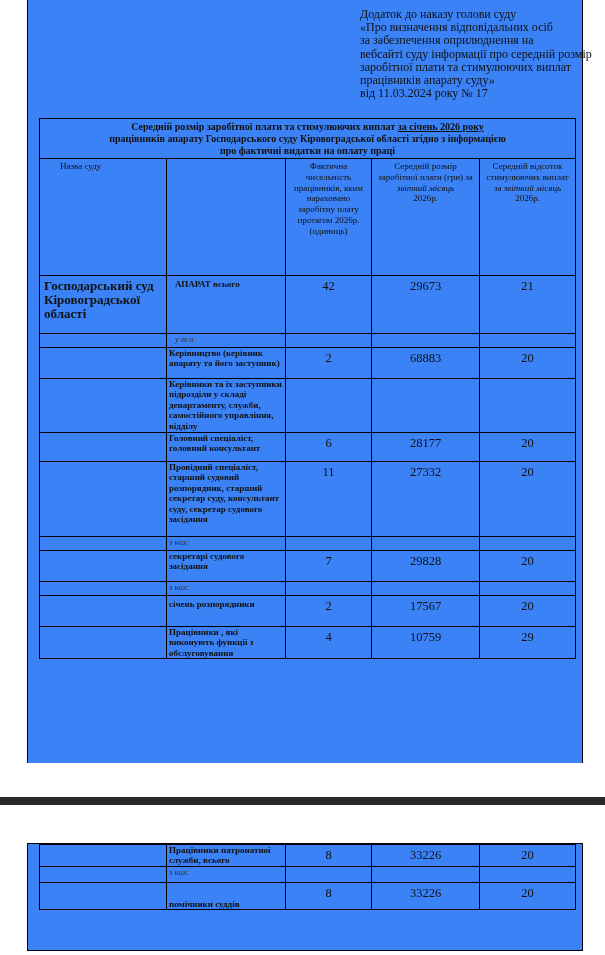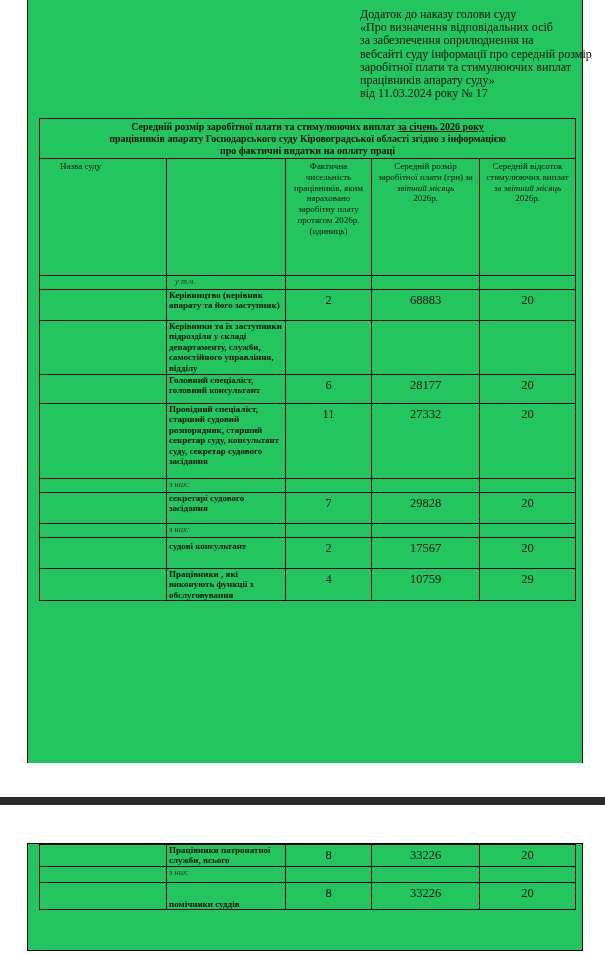--- a/index.html
+++ b/index.html
@@ -1,17 +1,17 @@
 <!DOCTYPE html>
 <html><head>
 <meta charset="utf-8">
 <style>
   html, body { margin:0; padding:0; }
   body { width:605px; height:955px; background:#ffffff; position:relative; overflow:hidden; font-family:"Liberation Serif", serif; color:#111; }
-  .page { position:absolute; left:27px; width:556px; border-left:1.5px solid #000; border-right:1.5px solid #000; box-sizing:border-box; background:#22c55e; }
+  .page { position:absolute; left:27px; width:556px; border-left:1.5px solid #000; border-right:1.5px solid #000; box-sizing:border-box; background:#3b82f6; }
   .page1 { top:0; height:763px; }
   .page2 { top:843px; height:108px; border-top:1.5px solid #000; border-bottom:1.5px solid #000; }
   .gap { position:absolute; left:0; top:763px; width:605px; height:80px; background:#fff; }
   .bar { position:absolute; left:0; top:797px; width:605px; height:8px; background:#2a2a2a; }
   .header-note { position:absolute; left:332px; top:8px; width:250px; font-size:12px; line-height:13.2px; }
   .header-note div { white-space:nowrap; }
   table { position:absolute; border-collapse:collapse; table-layout:fixed; }
   td { border:1px solid #000; vertical-align:top; padding:0 2px; font-size:9.5px; line-height:10.5px; }
   .t1 { left:11px; top:118px; width:536px; }
   .t2 { left:11px; top:0px; width:536px; }
@@ -55,20 +55,27 @@
         <span>працівників апарату Господарського суду Кіровоградської області згідно з інформацією</span><br>
         <span>про фактичні видатки на оплату праці</span>
       </td>
     </tr>
     <tr style="height:117px">
       <td class="hd left">Назва суду</td>
       <td class="hd"></td>
       <td class="hd">Фактична чисельність працівників, яким нараховано заробітну плату протягом 2026р. (одиниць)</td>
       <td class="hd"><span>Середній розмір заробітної плати (грн) за </span><span class="i">звітний місяць</span><br><span> 2026р.</span></td>
       <td class="hd"><span>Середній відсоток стимулюючих виплат за </span><span class="i">звітний місяць</span><span> 2026р.</span></td>
+    </tr>
+    <tr style="height:58px">
+      <td class="court">Господарський суд Кіровоградської області</td>
+      <td class="pos" style="padding-left:8px;padding-top:3px">АПАРАТ всього</td>
+      <td class="num">42</td>
+      <td class="num">29673</td>
+      <td class="num">21</td>
     </tr>
     <tr style="height:14px">
       <td></td>
       <td class="sub" style="padding-left:8px">у т.ч.</td>
       <td></td>
       <td></td>
       <td></td>
     </tr>
     <tr style="height:31px">
       <td></td>
@@ -114,21 +121,21 @@
     </tr>
     <tr style="height:14px">
       <td></td>
       <td class="sub">з них:</td>
       <td></td>
       <td></td>
       <td></td>
     </tr>
     <tr style="height:31px">
       <td></td>
-      <td class="pos" style="padding-top:3px">судові консультант</td>
+      <td class="pos" style="padding-top:3px">січень розпорядники</td>
       <td class="num">2</td>
       <td class="num">17567</td>
       <td class="num">20</td>
     </tr>
     <tr class="bottom-border" style="height:32px">
       <td></td>
       <td class="pos">Працівники , які виконують функції з обслуговування</td>
       <td class="num">4</td>
       <td class="num">10759</td>
       <td class="num">29</td>

